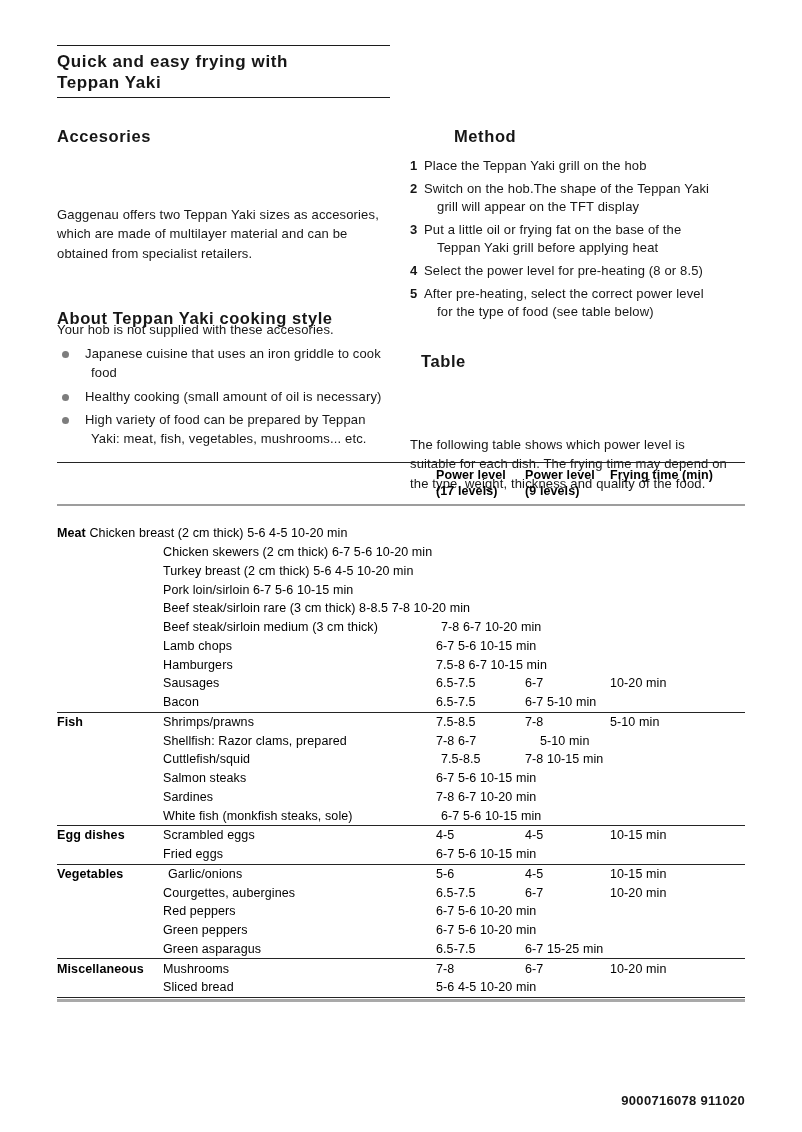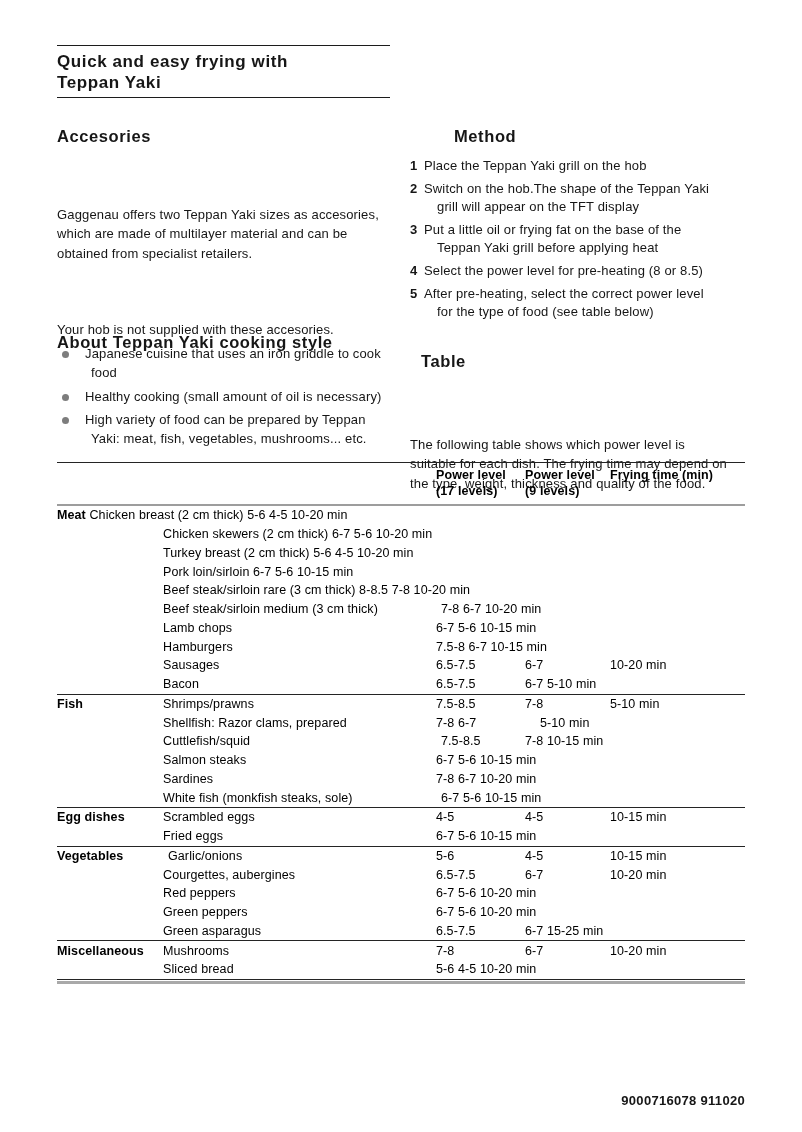--- a/index.html
+++ b/index.html
@@ -35,21 +35,21 @@
     border-collapse:collapse; table-layout:fixed; width:688px;
     border-top:1.2px solid #242424; border-bottom:1.2px solid #242424;
     font-size:12.5px; letter-spacing:0.1px; color:#000000;
   }
   table.ptable thead td {
     font-weight:bold; vertical-align:top; white-space:pre-line;
     padding:5px 0 5px 0; line-height:15.5px; font-size:12.5px;
   }
   table.ptable thead tr { border-bottom:2.5px solid #9d9d9d; }
   table.ptable tbody td { height:18.75px; padding:0; vertical-align:middle; overflow:visible; white-space:nowrap; }
-  table.ptable tbody tr:first-child td { padding-top:0; }
+  table.ptable tbody tr:first-child td { padding-top:18px; }
   table.ptable tbody tr.section { border-top:1.2px solid #242424; }
   td.cat, .cat { font-weight:bold; }
   td.ind { padding-left:15px !important; }
   td.ind-sm { padding-left:5px !important; }
   .gray-rule { width:688px; height:2.5px; background:#a9a9a9; margin-top:1.5px; }
   
   .footer {
     position:absolute; right:57px; top:1093px;
     font-size:13px; font-weight:bold; letter-spacing:0.3px;
   }
@@ -63,21 +63,21 @@
     <div class="title-line">Quick and easy frying with</div>
     <div class="title-line">Teppan Yaki</div>
   </div>
 
   <div class="h2" style="left:57px; top:127px;">Accesories</div>
   <div class="para" style="left:57px; top:157px; width:340px;">Gaggenau offers two Teppan Yaki sizes as accesories,
 which are made of multilayer material and can be
 obtained from specialist retailers.</div>
   <div class="para" style="left:57px; top:272px; width:340px;">Your hob is not supplied with these accesories.</div>
 
-  <div class="h2" style="left:57px; top:309px;margin-top:24px;">About Teppan Yaki cooking style</div>
+  <div class="h2" style="left:57px; top:309px;">About Teppan Yaki cooking style</div>
   <div class="bullet-list" style="left:57px; top:345px; width:345px;">
       <div class="bullet-item">
         <span class="bullet-dot"></span>
         <div class="b-line">Japanese cuisine that uses an iron griddle to cook</div>
         <div class="b-line cont">food</div>
       </div>
       <div class="bullet-item">
         <span class="bullet-dot"></span>
         <div class="b-line">Healthy cooking (small amount of oil is necessary)</div>
       </div>

